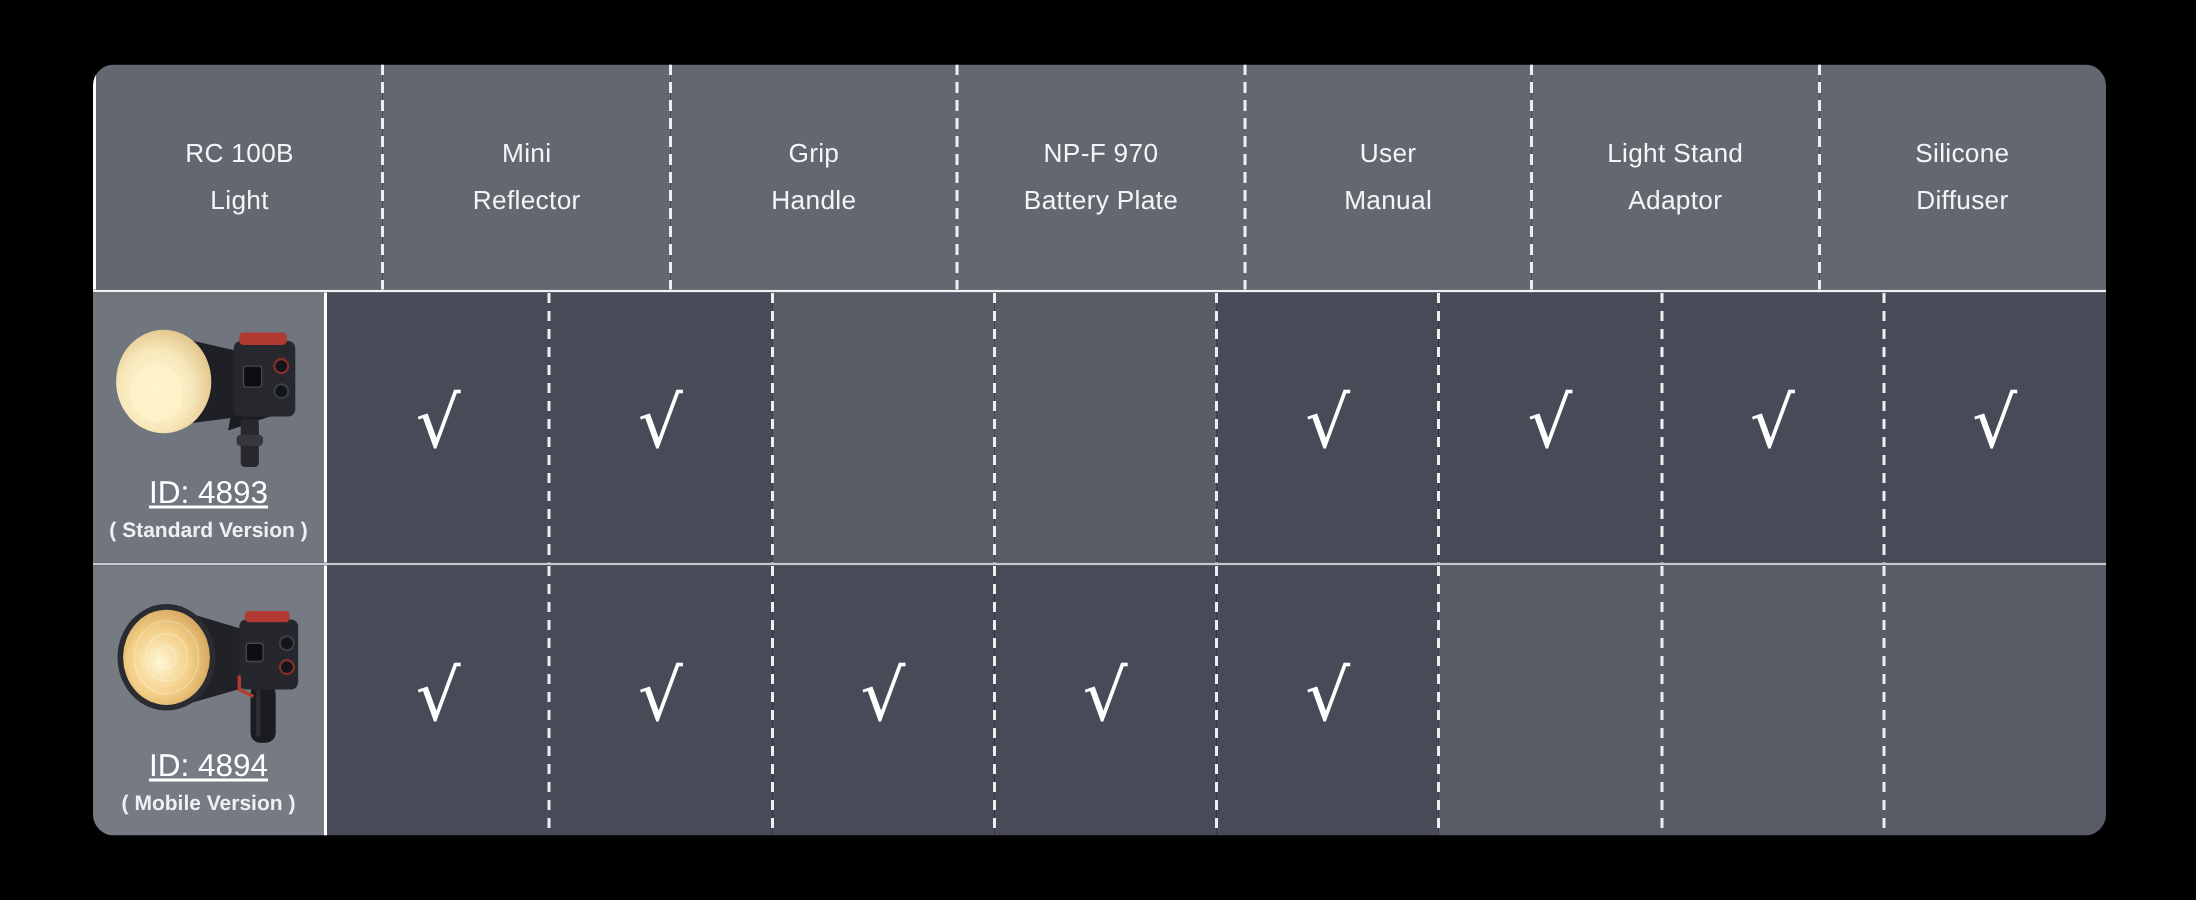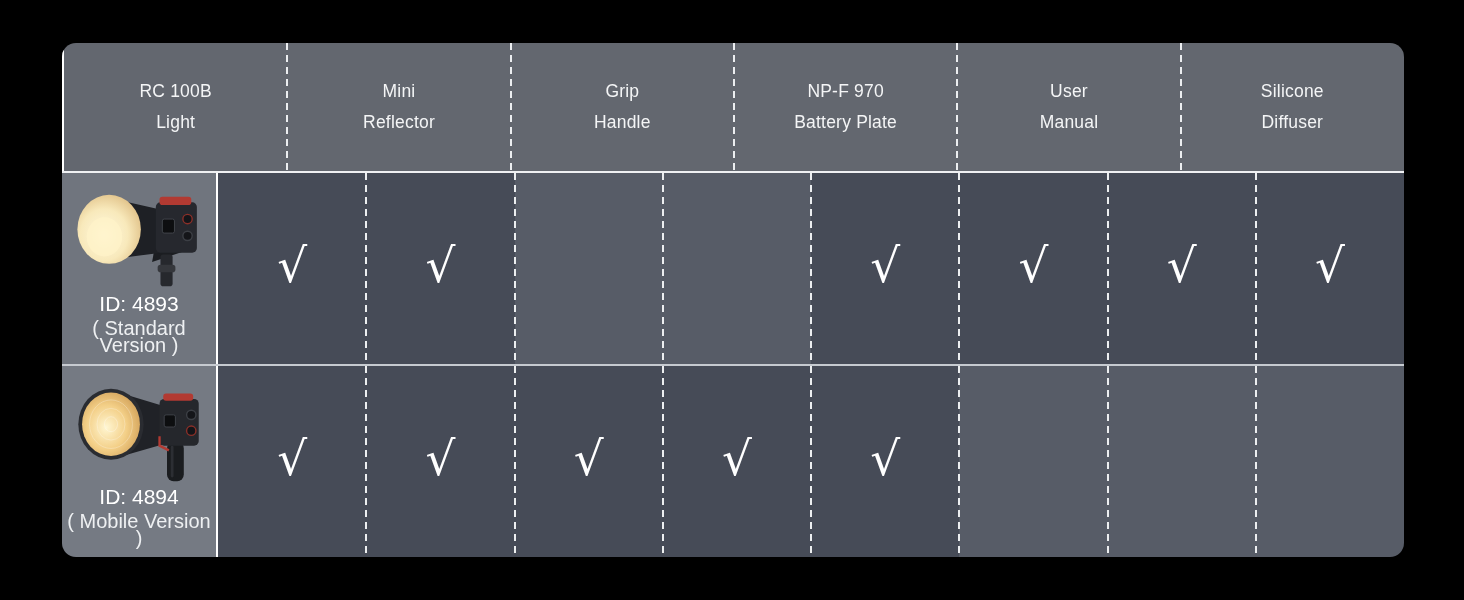--- a/index.html
+++ b/index.html
@@ -69,28 +69,30 @@
     transform: translateY(-3px);
   }
 
   .product-photo { margin-top: 5px; flex: 0 0 auto; }
   .id-label {
     color: #ffffff;
     font-size: 21px;
     line-height: 24px;
     margin-top: 2px;
     text-align: center;
+    text-decoration: underline;
   }
   .id-version {
     color: #eef0f2;
-    font-size: 20px;
+    font-size: 14px;
     line-height: 17px;
     margin-top: 4px;
     margin-bottom: 10px;
     text-align: center;
+    font-weight: bold;
   }
 </style>
 </head>
 <body>
 
 <div class="table">
 
   <div class="row header">
     <div class="cell acc-cell first">
       <span class="col-label">RC 100B
@@ -104,20 +106,24 @@
       <span class="col-label">Grip
 Handle</span>
     </div>
     <div class="cell acc-cell">
       <span class="col-label">NP-F 970
 Battery Plate</span>
     </div>
     <div class="cell acc-cell">
       <span class="col-label">User
 Manual</span>
+    </div>
+    <div class="cell acc-cell">
+      <span class="col-label">Light Stand
+Adaptor</span>
     </div>
     <div class="cell acc-cell">
       <span class="col-label">Silicone
 Diffuser</span>
     </div>
   </div>
 
   <div class="row data r1">
     <div class="cell id-col">
       <svg class="product-photo" viewBox="0 0 140 120" width="136" height="112" aria-hidden="true">

